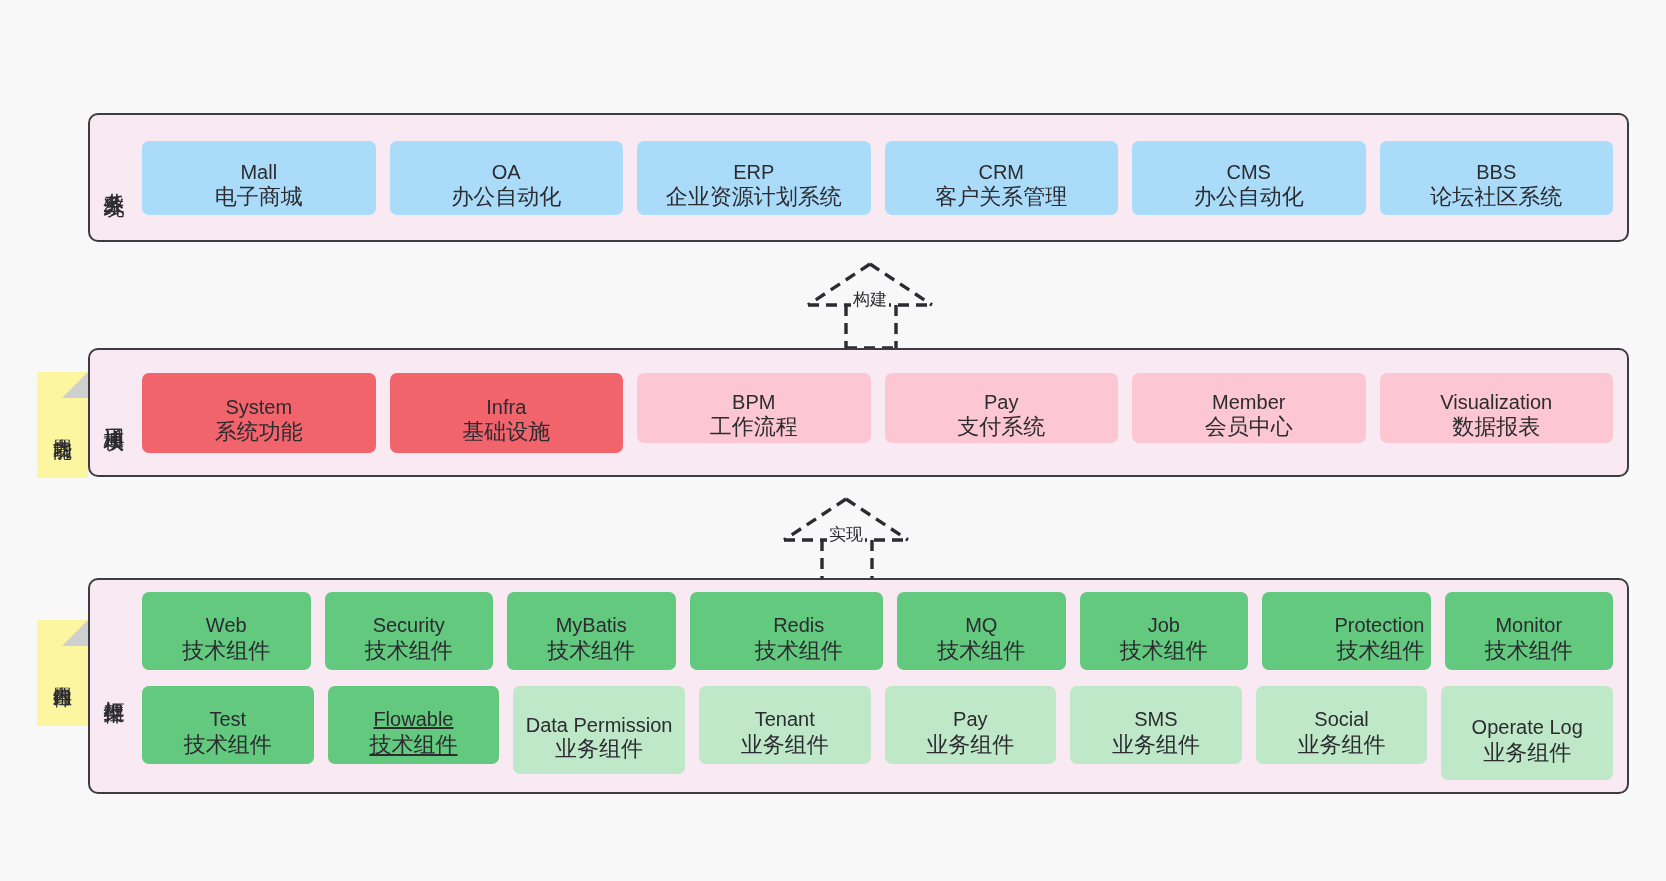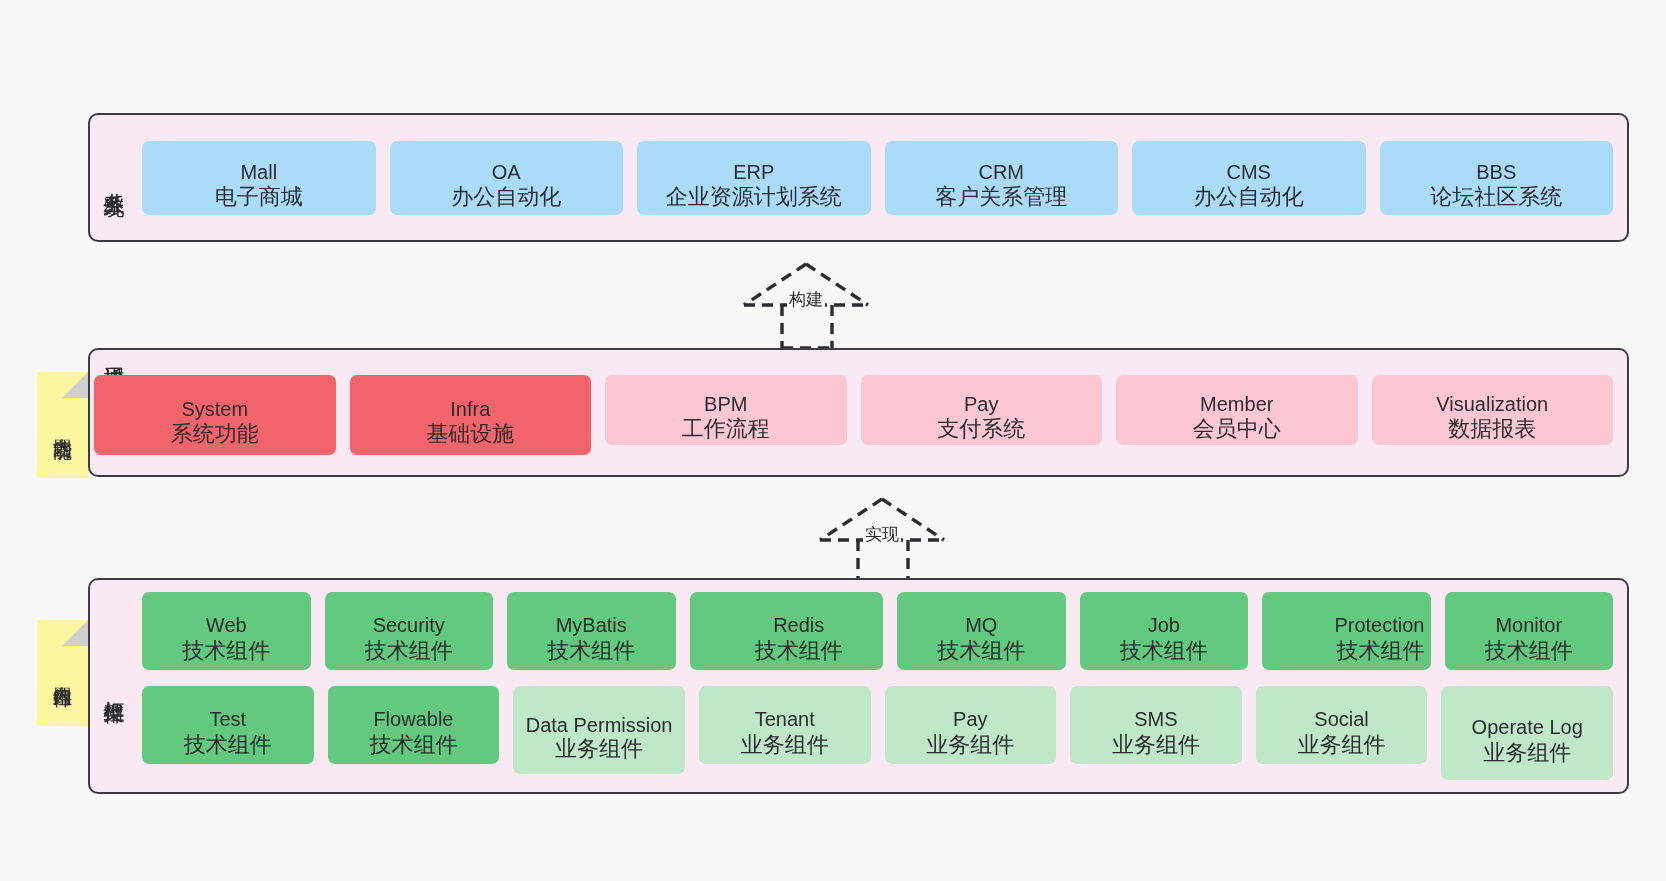--- a/index.html
+++ b/index.html
@@ -151,38 +151,38 @@
           <span class="t2">办公自动化</span>
         </div>
         <div class="card c-blue" style="height: 74px; background: rgb(170, 220, 250);">
           <span class="t1">BBS</span>
           <span class="t2">论坛社区系统</span>
         </div>
       </div>
     </div>
   </div>
 
-  <div class="conn" style="left:736px; top:258px; width:150px; height:92px;">
+  <div class="conn" style="left:800px; top:258px; width:150px; height:92px;">
     <svg width="150" height="92" viewBox="0 0 150 92">
       <g fill="none" stroke="#2b2b30" stroke-width="3.4" stroke-dasharray="11,7" stroke-linecap="butt">
         <path d="M 70 6 L 8 47"></path>
         <path d="M 70 6 L 132 47"></path>
         <path d="M 8 47 L 132 47"></path>
         <path d="M 46 47 L 46 90"></path>
         <path d="M 96 47 L 96 90"></path>
         <path d="M 46 90 L 96 90"></path>
       </g>
     </svg>
     <span class="conn-label" style="left:51px; top:30px;">构建</span>
   </div>
 
   <div class="note" style="left:37px; top:372px; width:51px; height:106px;">
     <span>内置功能</span>
   </div>
-  <div class="layer" id="layer-common" style="left:88px; top:348px; width:1541px; height:129px;flex-direction:column;">
+  <div class="layer" id="layer-common" style="left:88px; top:348px; width:1541px; height:129px;">
     <div class="layer-title">通用模块</div>
     <div class="layer-body">
       <div class="row">
         <div class="card c-red" style="height: 80px; background: rgb(241, 100, 108);">
           <span class="t1">System</span>
           <span class="t2">系统功能</span>
         </div>
         <div class="card c-red" style="height: 80px; background: rgb(241, 100, 108);">
           <span class="t1">Infra</span>
           <span class="t2">基础设施</span>
@@ -200,21 +200,21 @@
           <span class="t2">会员中心</span>
         </div>
         <div class="card c-pink" style="height: 70px; background: rgb(252, 199, 210);">
           <span class="t1">Visualization</span>
           <span class="t2">数据报表</span>
         </div>
       </div>
     </div>
   </div>
 
-  <div class="conn" style="left:812px; top:493px; width:150px; height:92px;">
+  <div class="conn" style="left:776px; top:493px; width:150px; height:92px;">
     <svg width="150" height="92" viewBox="0 0 150 92">
       <g fill="none" stroke="#2b2b30" stroke-width="3.4" stroke-dasharray="11,7" stroke-linecap="butt">
         <path d="M 70 6 L 8 47"></path>
         <path d="M 70 6 L 132 47"></path>
         <path d="M 8 47 L 132 47"></path>
         <path d="M 46 47 L 46 90"></path>
         <path d="M 96 47 L 96 90"></path>
         <path d="M 46 90 L 96 90"></path>
       </g>
     </svg>
@@ -260,21 +260,21 @@
           <div class="card c-green" style="height: 78px; background: rgb(98, 201, 126);">
             <span class="t1">Monitor</span>
             <span class="t2">技术组件</span>
           </div>
         </div>
         <div class="row">
           <div class="card c-green" style="height: 78px; background: rgb(98, 201, 126);">
             <span class="t1">Test</span>
             <span class="t2">技术组件</span>
           </div>
-          <div class="card c-green" style="height: 78px; background: rgb(98, 201, 126);">
+          <div class="card c-green" style="height: 78px; background: rgb(98, 201, 126); text-decoration: underline;">
             <span class="t1">Flowable</span>
             <span class="t2">技术组件</span>
           </div>
           <div class="card c-green2" style="height: 88px; background: rgb(191, 232, 200);">
             <span class="t1" style="line-height:1.1;">Data Permission</span>
             <span class="t2">业务组件</span>
           </div>
           <div class="card c-green2" style="height: 78px; background: rgb(191, 232, 200);">
             <span class="t1">Tenant</span>
             <span class="t2">业务组件</span>

